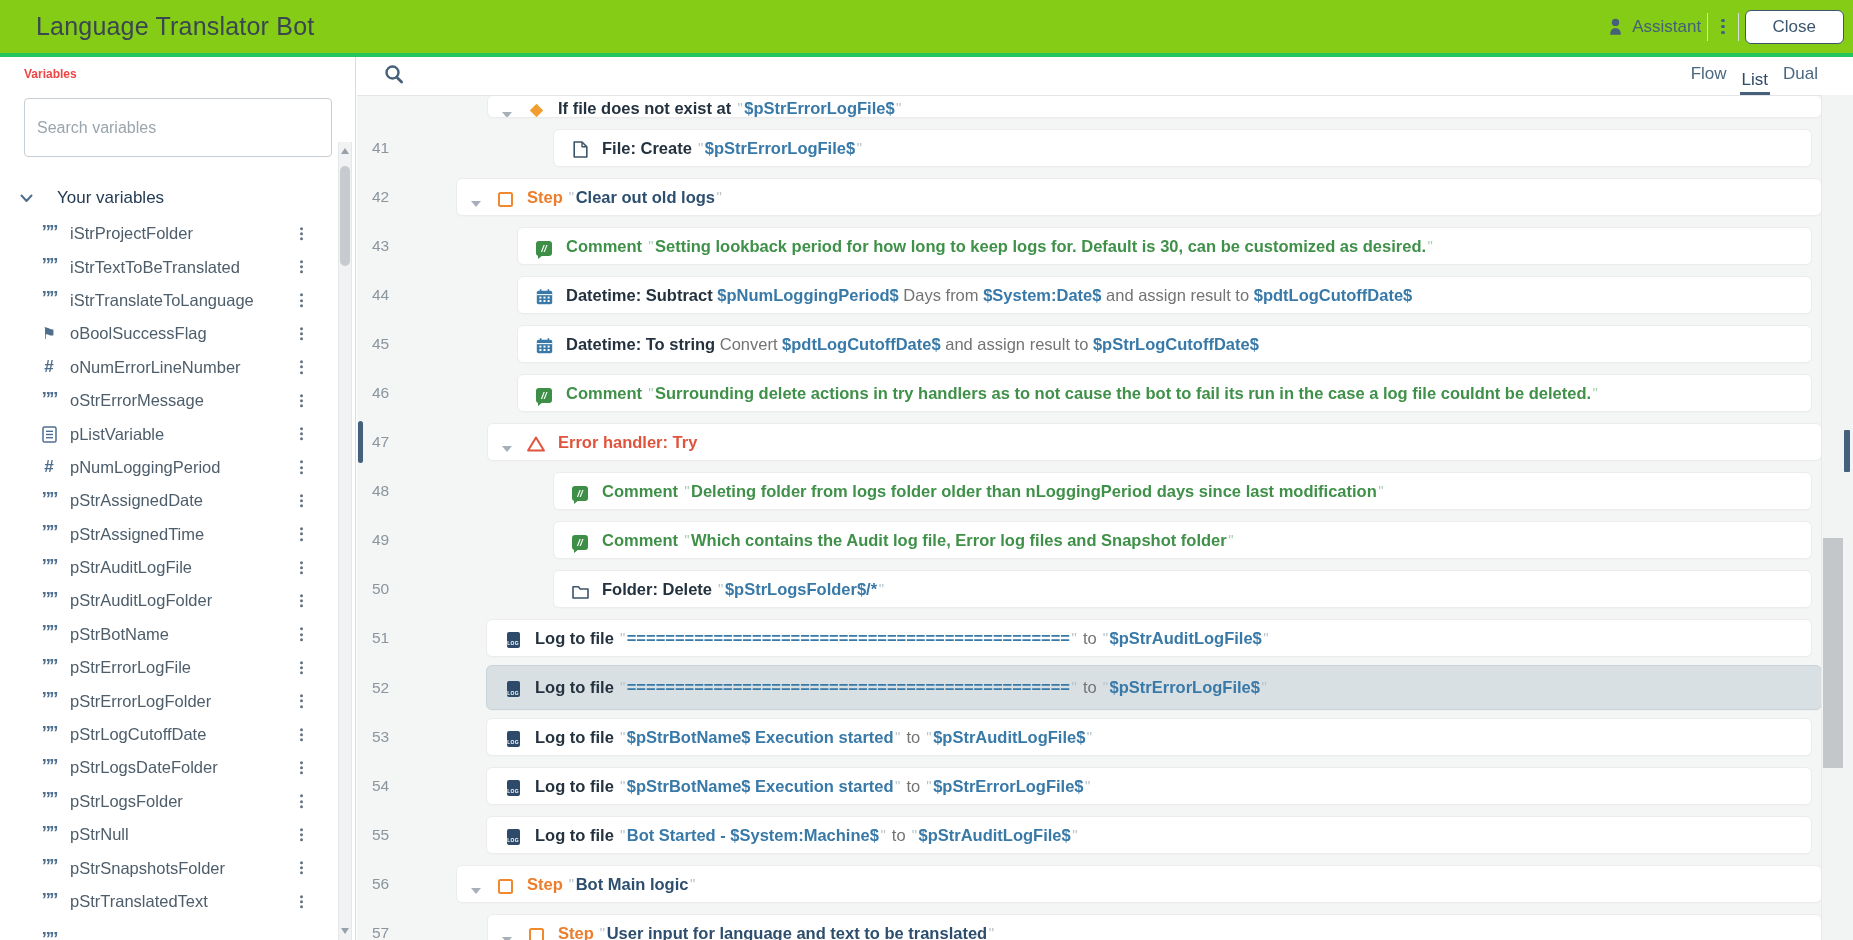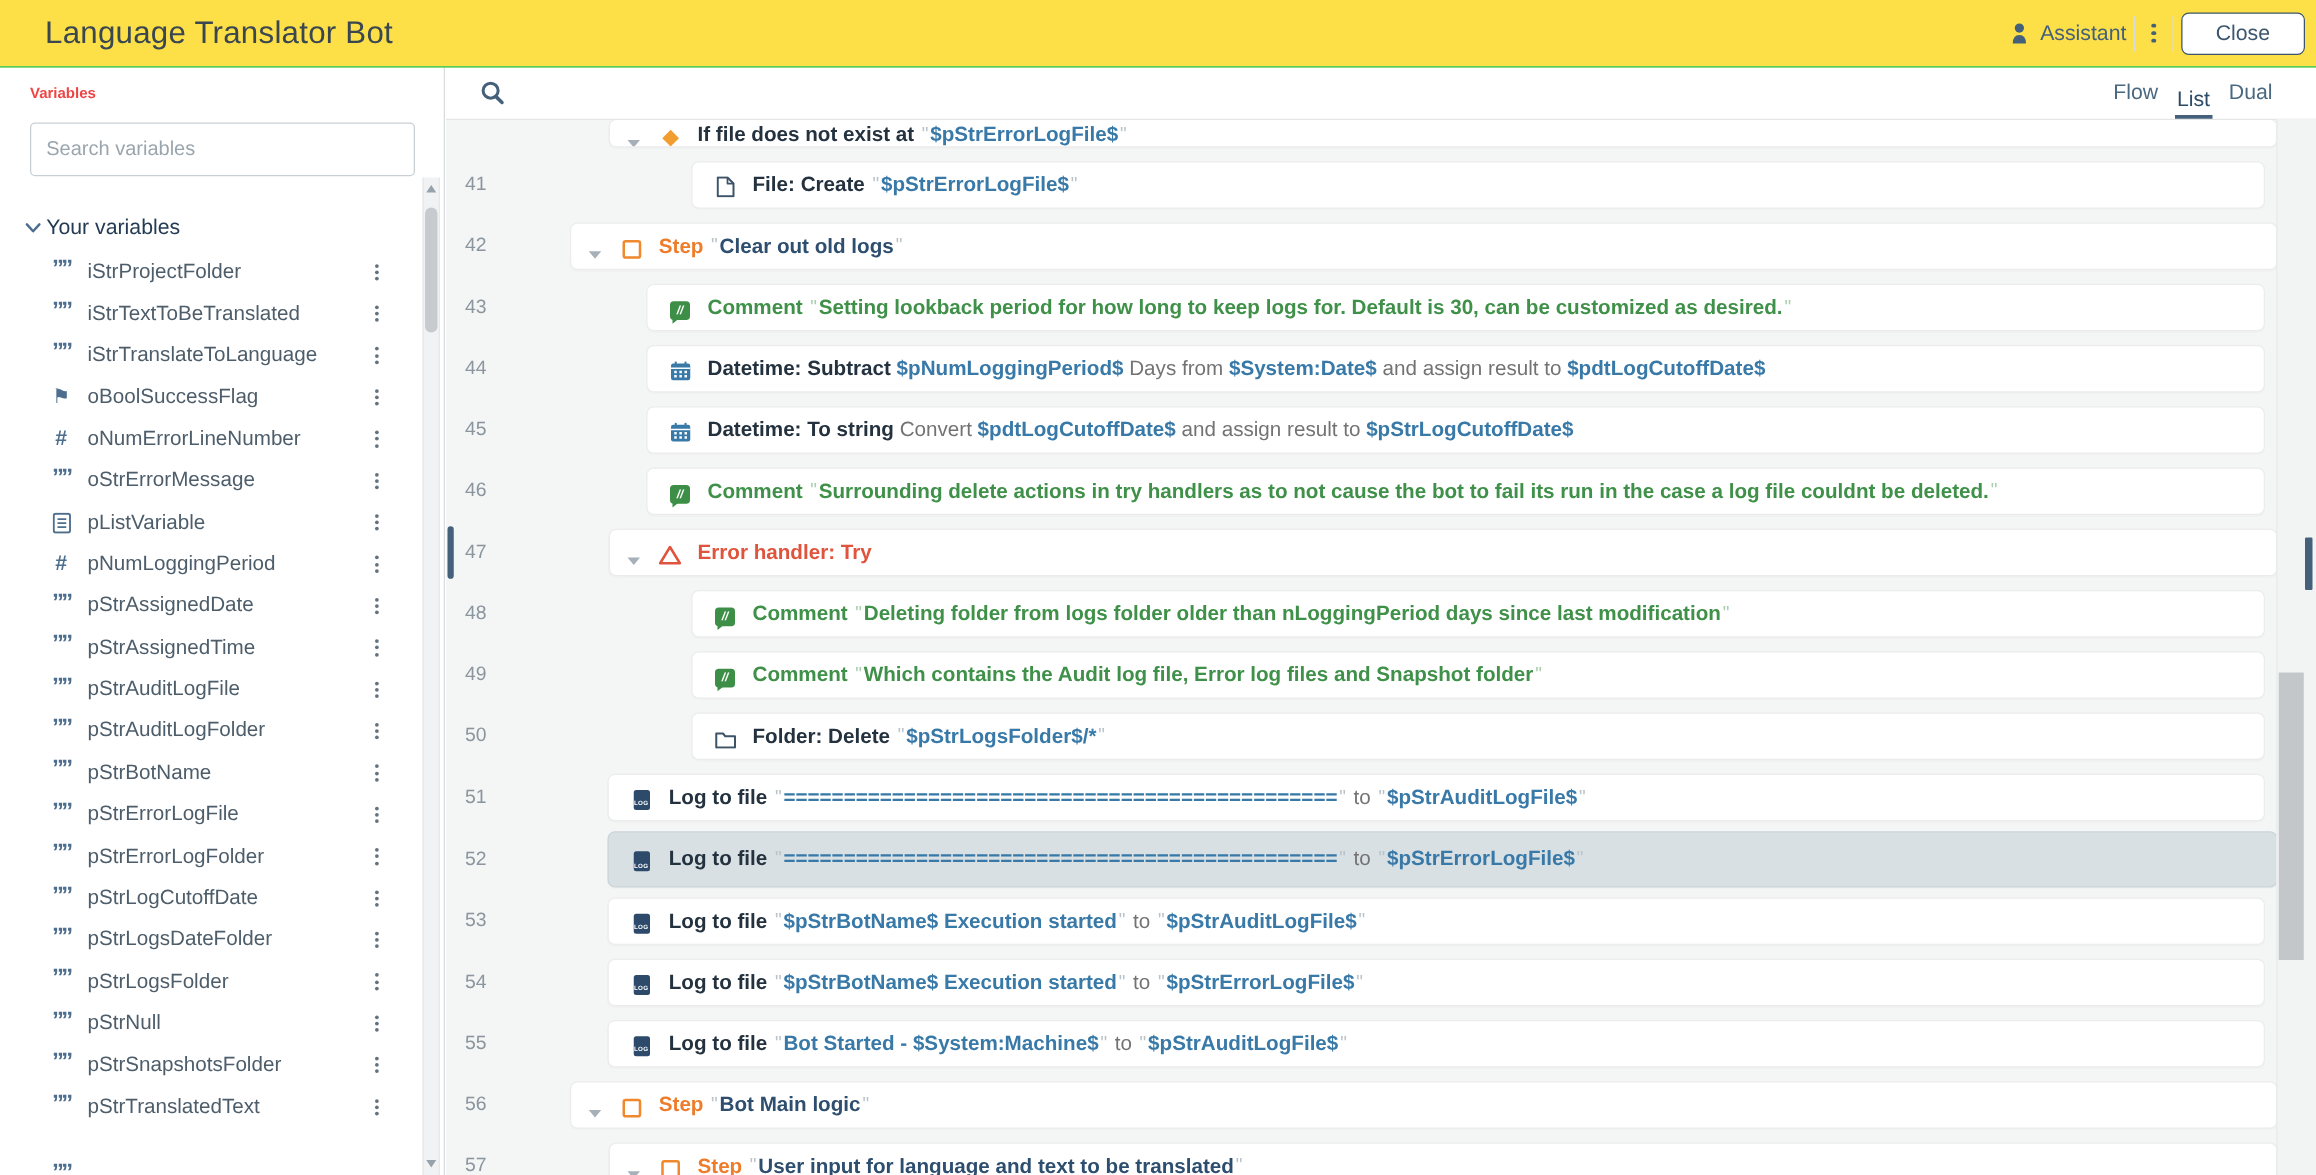--- a/index.html
+++ b/index.html
@@ -1,37 +1,37 @@
 <!DOCTYPE html>
 <html><head>
 <meta charset="utf-8">
 <style>
   html,body{margin:0;padding:0}
   body{width:1853px;height:940px;position:relative;overflow:hidden;background:#fff;
        font-family:"Liberation Sans",sans-serif;-webkit-font-smoothing:antialiased}
   
   .hdr{position:absolute;top:0;left:0;right:0;height:53px;display:flex;align-items:center;
-       background:#fde047;border-bottom:1px solid #22c55e;z-index:6}
+       background:#84cc16;border-bottom:4px solid #22c55e;z-index:6}
   .hdr-title{margin-left:36px;font-size:25px;color:#3a4650;letter-spacing:.2px}
   .hdr-right{margin-left:auto;display:flex;align-items:center;gap:6px;padding-right:9px}
   .assist{display:flex;align-items:center;gap:9px;color:#44607a;font-size:17px;cursor:pointer}
   .vdiv{width:1px;height:28px;background:#d8dcdf}
   .kebab{display:flex;flex-direction:column;gap:2.6px;padding:4px 7px;cursor:pointer}
   .kebab i{width:3.4px;height:3.4px;border-radius:50%;background:#44607a}
   .btn-close{border:1px solid #3c566f;border-radius:6px;background:#fff;color:#3c566f;
              font-size:17px;padding:6px 27px;font-family:inherit;cursor:pointer}
   
   .sidebar{position:absolute;top:53px;left:0;width:356px;bottom:0;background:#fff;
            border-right:1px solid #d8dcdf;overflow:hidden;z-index:4;box-sizing:border-box}
   .sb-title{margin:14px 0 12px 24px;font-size:12px;font-weight:700;color:#ef4444}
-  .sb-search{display:block;margin:17px 0 0 24px;width:308px;height:43px;box-sizing:border-box;
+  .sb-search{display:block;margin:17px 0 0 24px;width:308px;height:59px;box-sizing:border-box;
              border:1px solid #c8cfd4;border-radius:4px;font-size:16px;padding:0 12px;color:#333;
              font-family:inherit;background:#fff}
   .sb-search::placeholder{color:#9aa5ad}
-  .sb-group{display:flex;align-items:center;gap:4px;margin:31px 0 0 20px;font-size:17px;color:#243b53}
+  .sb-group{display:flex;align-items:center;gap:24px;margin:31px 0 0 20px;font-size:17px;color:#243b53}
   .var-list{list-style:none;margin:9px 0 0;padding:0}
   .var-row{display:flex;align-items:center;height:33.4px;padding-left:36px;position:relative;cursor:pointer}
   .var-ic{width:26px;display:flex;justify-content:center;align-items:center;flex:none}
   .var-name{margin-left:8px;font-size:16.5px;color:#4d5d6a;white-space:nowrap}
   .var-kebab{position:absolute;left:296px;top:50%;transform:translateY(-50%);display:flex;
              flex-direction:column;gap:2.2px;padding:4px;cursor:pointer}
   .var-kebab i{width:3px;height:3px;border-radius:50%;background:#64727f}
   .var-partial{position:absolute;left:36px;top:881px;width:26px;display:flex;justify-content:center}
   .g-str{font-size:19px;font-weight:700;color:#4e6e8e;letter-spacing:-2px;line-height:14px;display:block;transform:translateY(-2px)}
   .g-flag{font-size:16px;color:#4e6e8e;line-height:16px}

